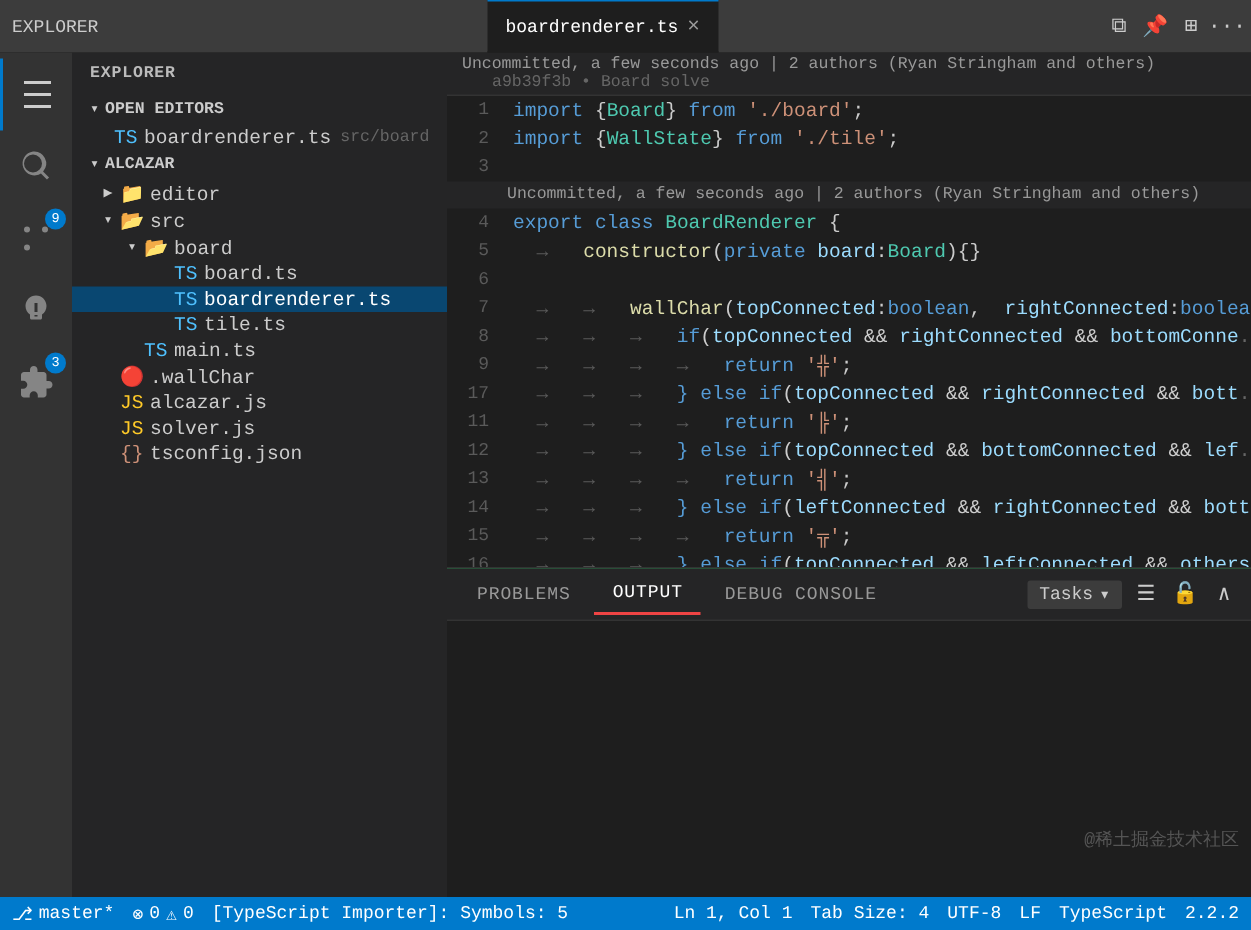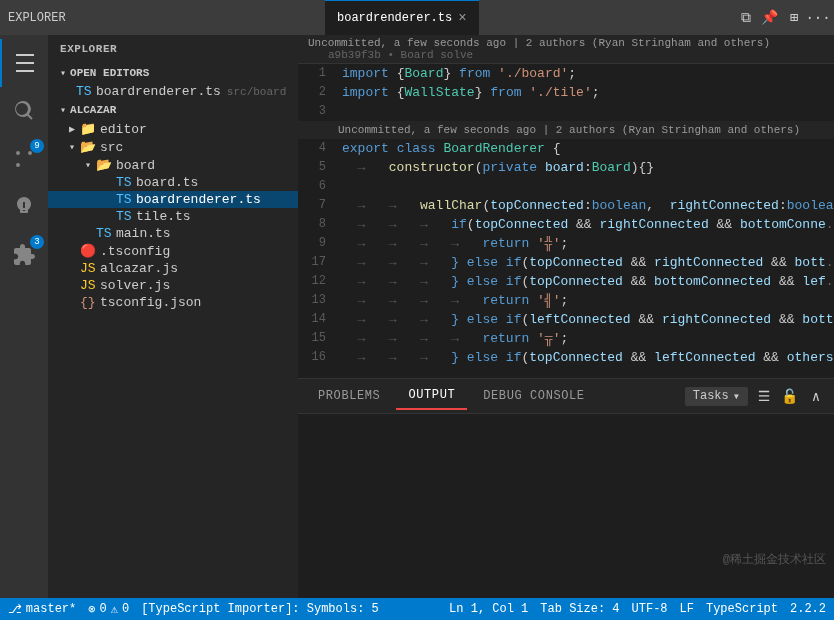--- a/index.html
+++ b/index.html
@@ -353,21 +353,21 @@
 
       <div class="tree-item" style="padding-left:32px;">
         <span class="arrow-icon"> </span>
         <span class="file-icon file-ts">TS</span>
         <span>main.ts</span>
       </div>
 
       <div class="tree-item" style="padding-left:16px;">
         <span class="arrow-icon"> </span>
         <span class="file-icon file-git">🔴</span>
-        <span>.tsconfig</span>
+        <span>.wallChar</span>
       </div>
 
       <div class="tree-item" style="padding-left:16px;">
         <span class="arrow-icon"> </span>
         <span class="file-icon file-js">JS</span>
         <span>alcazar.js</span>
       </div>
 
       <div class="tree-item" style="padding-left:16px;">
         <span class="arrow-icon"> </span>
@@ -428,20 +428,24 @@
             <span class="line-number">8</span>
             <span class="line-content"><span class="comment-arrow">  →   →   →   </span><span class="kw">if</span><span class="punct">(</span><span class="param">topConnected</span><span class="op"> &amp;&amp; </span><span class="param">rightConnected</span><span class="op"> &amp;&amp; </span><span class="param">bottomConne</span><span style="color:#666">...</span></span>
           </div>
           <div class="code-line">
             <span class="line-number">9</span>
             <span class="line-content"><span class="comment-arrow">  →   →   →   →   </span><span class="kw">return</span> <span class="str">'╬'</span><span class="punct">;</span></span>
           </div>
           <div class="code-line">
             <span class="line-number">17</span>
             <span class="line-content"><span class="comment-arrow">  →   →   →   </span><span class="kw">} else if</span><span class="punct">(</span><span class="param">topConnected</span><span class="op"> &amp;&amp; </span><span class="param">rightConnected</span><span class="op"> &amp;&amp; </span><span class="param">bott</span><span style="color:#666">...</span></span>
+          </div>
+          <div class="code-line">
+            <span class="line-number">11</span>
+            <span class="line-content"><span class="comment-arrow">  →   →   →   →   </span><span class="kw">return</span> <span class="str">'╠'</span><span class="punct">;</span></span>
           </div>
           <div class="code-line">
             <span class="line-number">12</span>
             <span class="line-content"><span class="comment-arrow">  →   →   →   </span><span class="kw">} else if</span><span class="punct">(</span><span class="param">topConnected</span><span class="op"> &amp;&amp; </span><span class="param">bottomConnected</span><span class="op"> &amp;&amp; </span><span class="param">lef</span><span style="color:#666">...</span></span>
           </div>
           <div class="code-line">
             <span class="line-number">13</span>
             <span class="line-content"><span class="comment-arrow">  →   →   →   →   </span><span class="kw">return</span> <span class="str">'╣'</span><span class="punct">;</span></span>
           </div>
           <div class="code-line">

